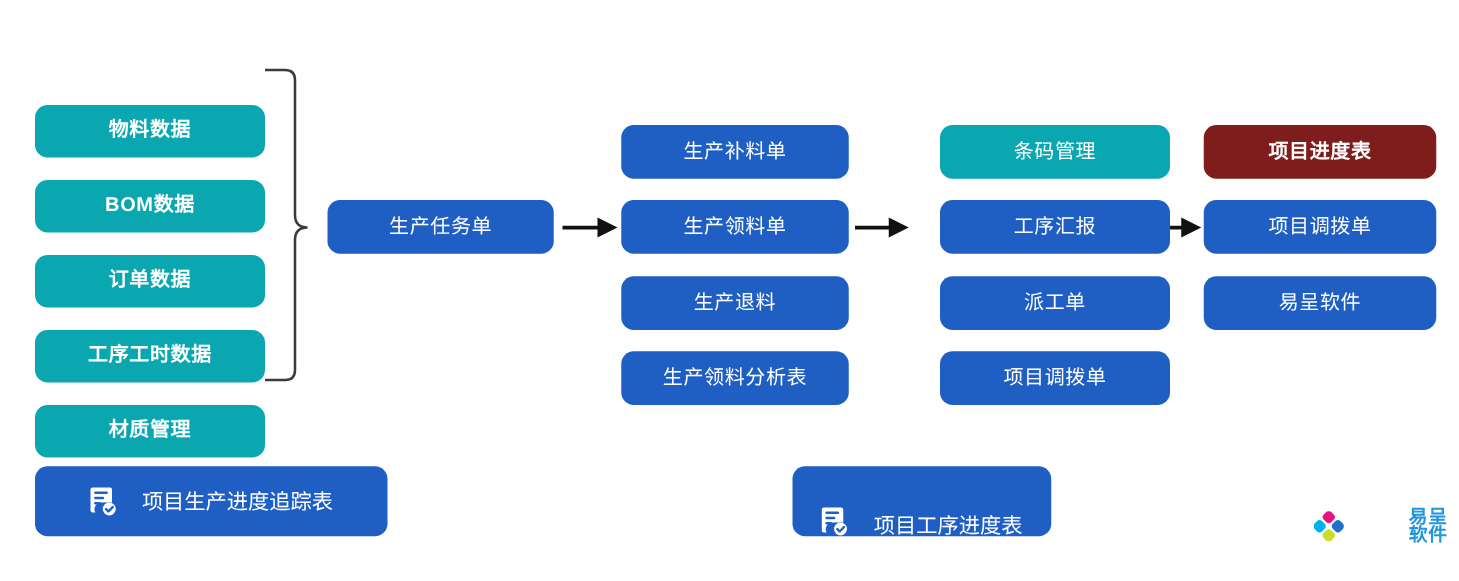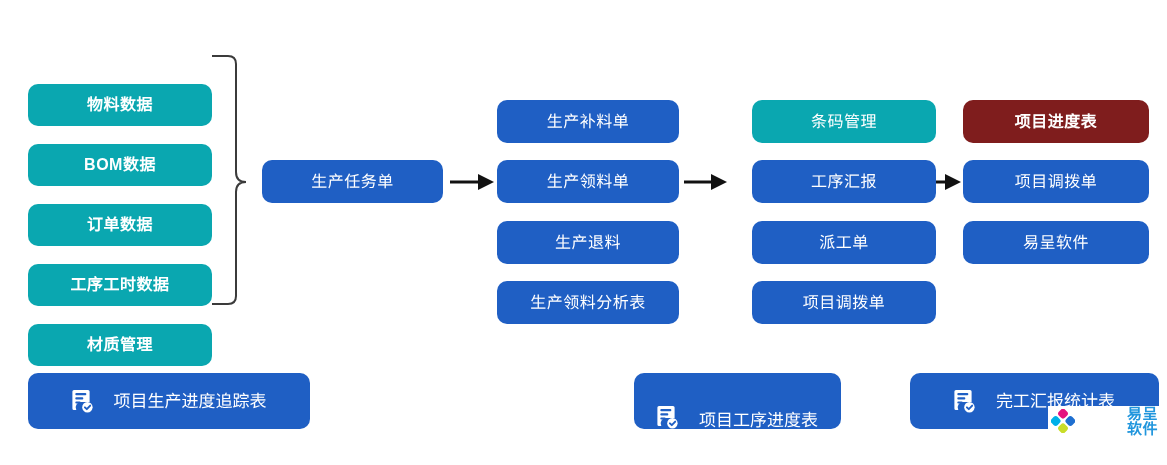--- a/index.html
+++ b/index.html
@@ -185,31 +185,20 @@
       <path fill="#ffffff" d="M2 1h14a1.6 1.6 0 0 1 1.6 1.6V13H9.6A5.4 5.4 0 0 0 4.3 21H2A1.6 1.6 0 0 1 .4 19.4V2.6A1.6 1.6 0 0 1 2 1z"></path>
       <rect x="3.3" y="4.1" width="11" height="2.1" rx="1" fill="#1f5fc4"></rect>
       <rect x="3.3" y="8.3" width="8" height="2.1" rx="1" fill="#1f5fc4"></rect>
       <rect x="3.3" y="12.5" width="5.4" height="2.1" rx="1" fill="#1f5fc4"></rect>
       <circle cx="15.4" cy="18.2" r="5.2" fill="#ffffff"></circle>
       <path d="M12.9 18.3l1.9 1.9 3.4-3.6" fill="none" stroke="#1f5fc4" stroke-width="1.9" stroke-linecap="round" stroke-linejoin="round"></path>
     </svg>
     <span class="rpt-label">项目工序进度表</span>
   </div>
 
-  <div class="report" style="left:910px; width:249px;">
-    <svg class="rpt-icon" viewBox="0 0 22 24">
-      <path fill="#ffffff" d="M2 1h14a1.6 1.6 0 0 1 1.6 1.6V13H9.6A5.4 5.4 0 0 0 4.3 21H2A1.6 1.6 0 0 1 .4 19.4V2.6A1.6 1.6 0 0 1 2 1z"></path>
-      <rect x="3.3" y="4.1" width="11" height="2.1" rx="1" fill="#1f5fc4"></rect>
-      <rect x="3.3" y="8.3" width="8" height="2.1" rx="1" fill="#1f5fc4"></rect>
-      <rect x="3.3" y="12.5" width="5.4" height="2.1" rx="1" fill="#1f5fc4"></rect>
-      <circle cx="15.4" cy="18.2" r="5.2" fill="#ffffff"></circle>
-      <path d="M12.9 18.3l1.9 1.9 3.4-3.6" fill="none" stroke="#1f5fc4" stroke-width="1.9" stroke-linecap="round" stroke-linejoin="round"></path>
-    </svg>
-    <span class="rpt-label">完工汇报统计表</span>
-  </div>
 
   <div class="watermark">
     <svg class="wm-mark" viewBox="0 0 24 24">
       <g transform="translate(12 12) rotate(45)">
         <rect x="-9.5" y="-9.5" width="8.6" height="8.6" rx="3" fill="#e5147f"></rect>
         <rect x="0.9" y="-9.5" width="8.6" height="8.6" rx="3" fill="#1f6fd0"></rect>
         <rect x="-9.5" y="0.9" width="8.6" height="8.6" rx="3" fill="#00b0e8"></rect>
         <rect x="0.9" y="0.9" width="8.6" height="8.6" rx="3" fill="#c9dd29"></rect>
       </g>
     </svg>

